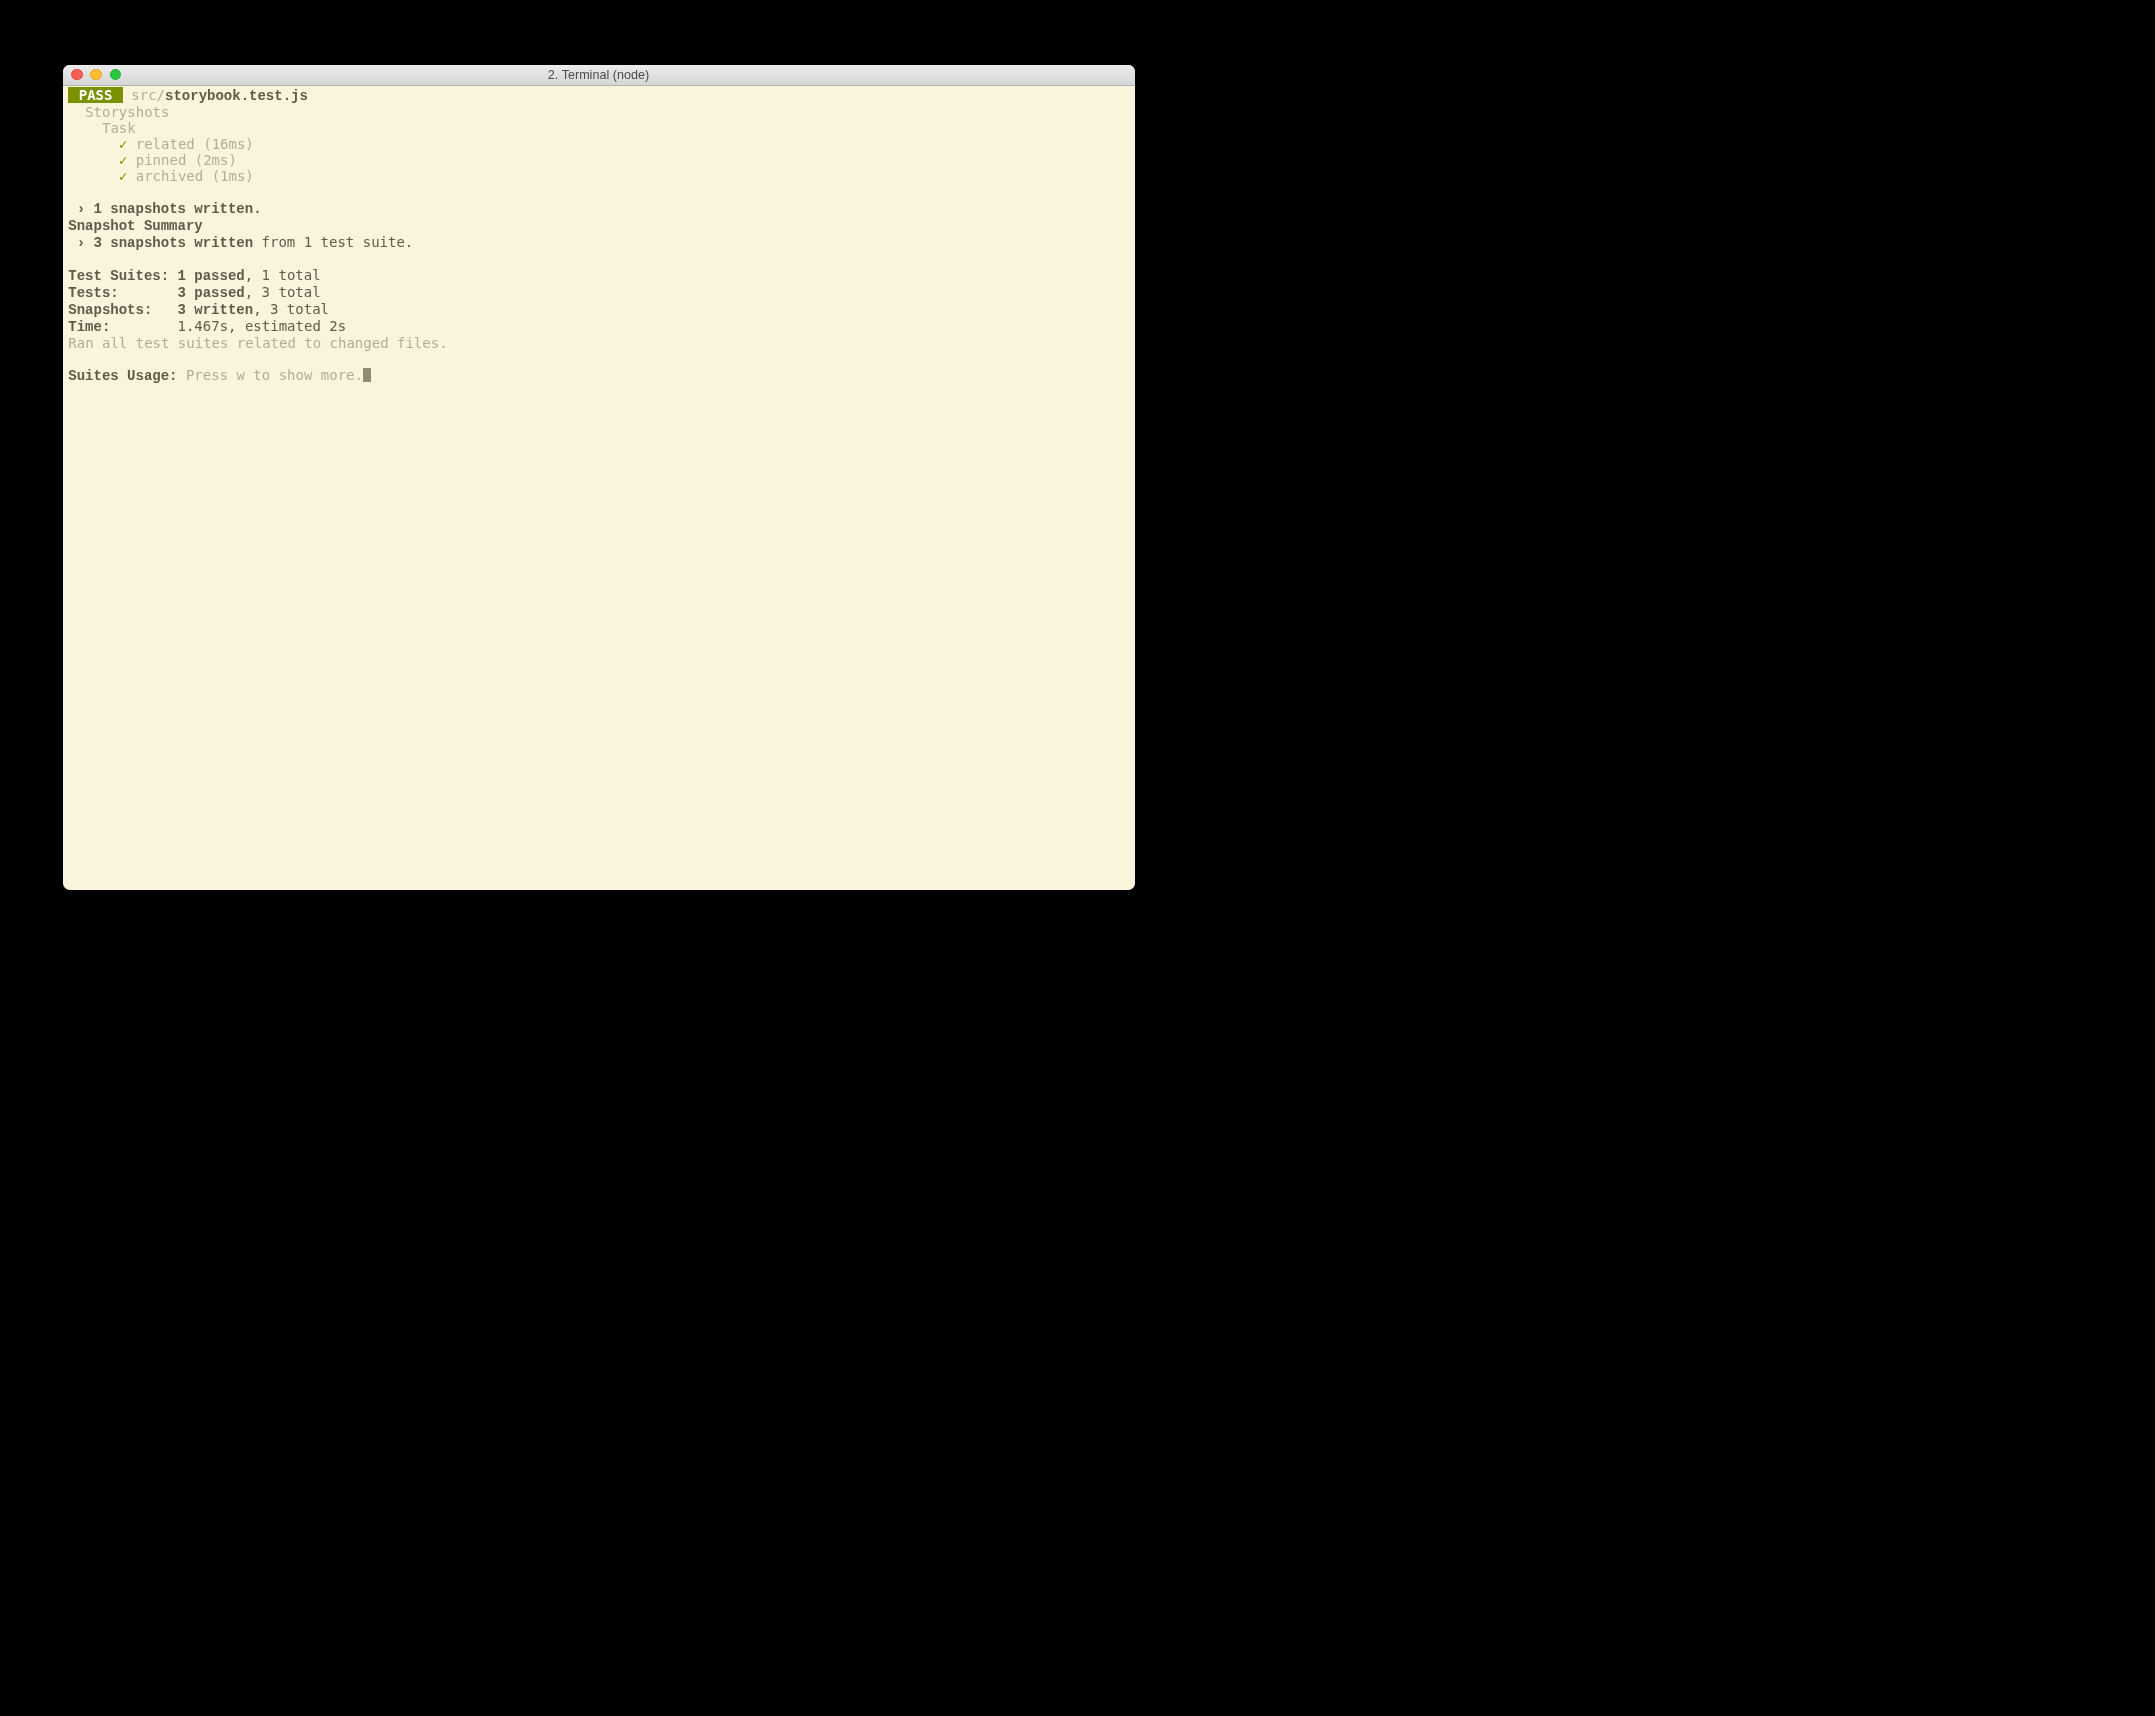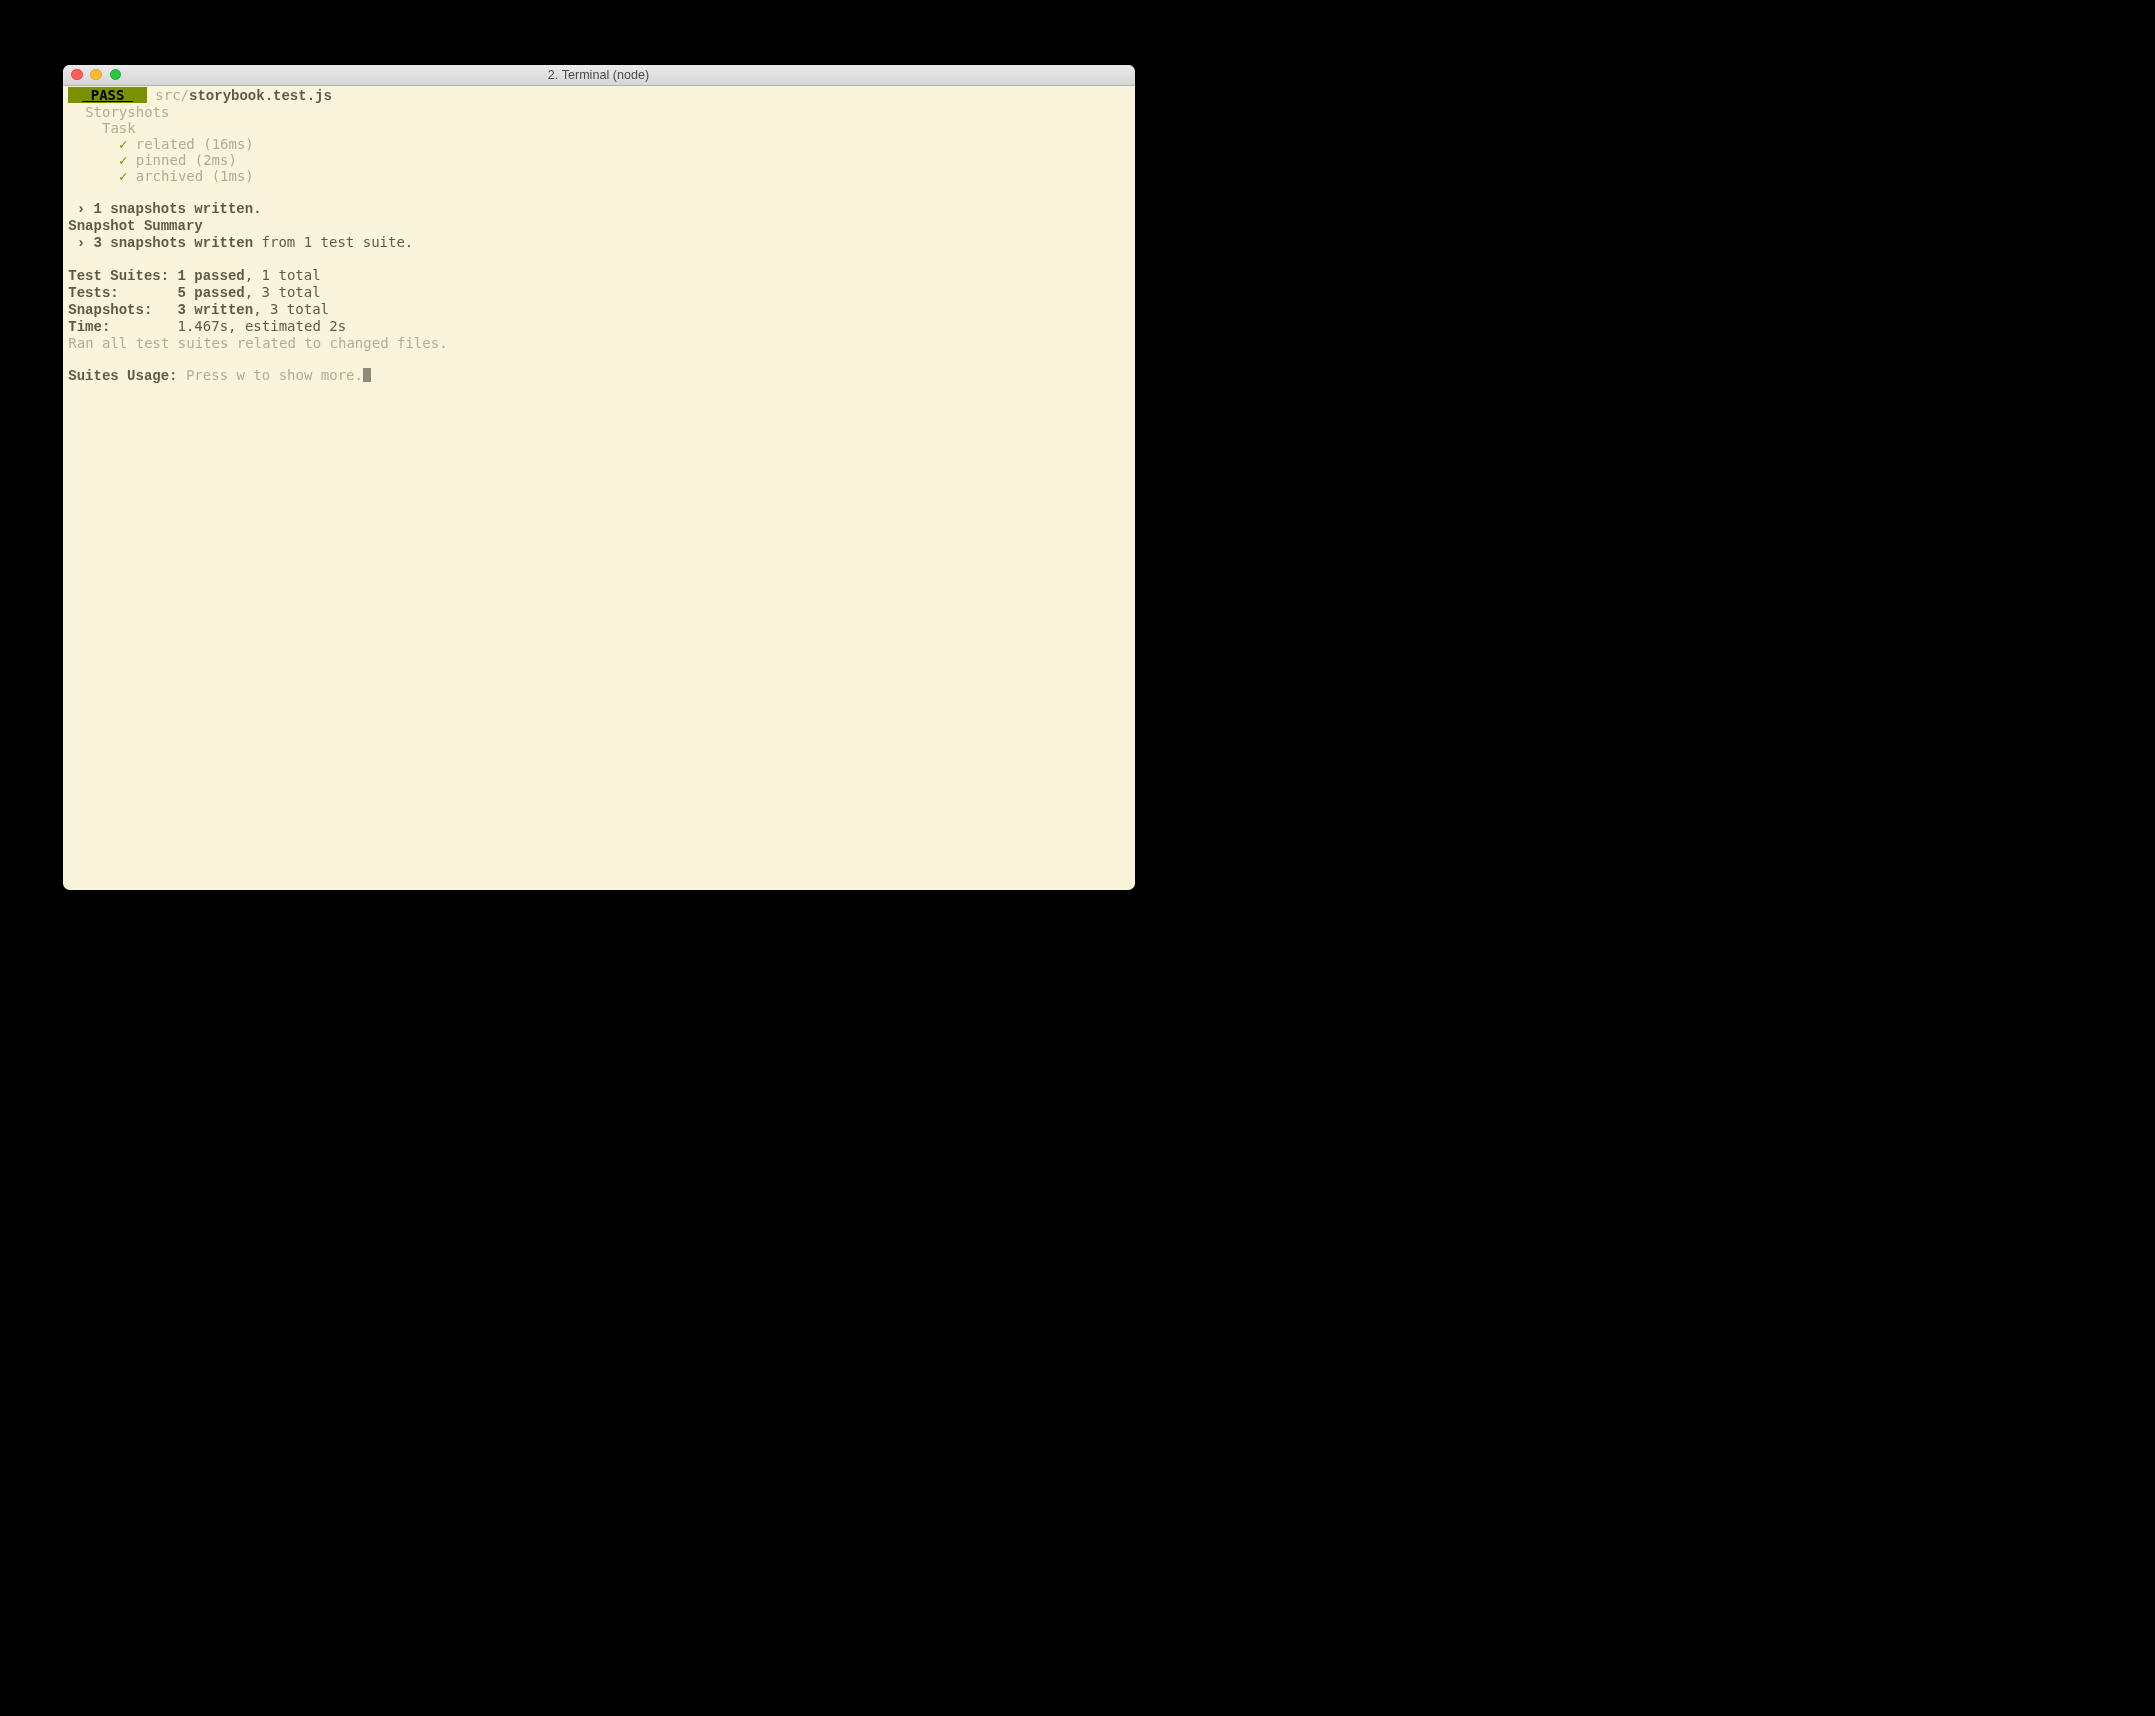--- a/index.html
+++ b/index.html
@@ -57,24 +57,23 @@
     flex: 1;
     padding: 1.9px 5.8px;
     font-size: 14px;
     line-height: 16px;
     white-space: pre;
     color: #5f5b4a;
     overflow: hidden;
   }
   .pass-badge {
     background: #7a9100;
-    color: #000000;
+    color: #ffffff;
     font-weight: bold;
-    padding: 0 14px;
-    text-decoration: underline;
+    padding: 0 2px;
   }
   .dim { color: #b3ad95; }
   .bold { font-weight: bold; font-family: Liberation Mono, monospace; }
   .check { color: #7a9100; }
   .cursor {
     display: inline-block;
     width: 7.7px;
     height: 14.5px;
     background: #8f8a75;
     vertical-align: text-bottom;
@@ -99,20 +98,20 @@
     <span class="dim">Task</span>
       <span class="check">✓</span> <span class="dim">related</span> <span class="dim">(16ms)</span>
       <span class="check">✓</span> <span class="dim">pinned</span> <span class="dim">(2ms)</span>
       <span class="check">✓</span> <span class="dim">archived</span> <span class="dim">(1ms)</span>
 
 <span class="bold"> › </span><span class="bold">1 snapshots written.</span>
 <span class="bold">Snapshot Summary</span>
 <span class="bold"> › </span><span class="bold">3 snapshots written</span><span> from 1 test suite.</span>
 
 <span class="bold">Test Suites: </span><span class="bold">1 passed</span><span>, 1 total</span>
-<span class="bold">Tests:       </span><span class="bold">5 passed</span><span>, 3 total</span>
+<span class="bold">Tests:       </span><span class="bold">3 passed</span><span>, 3 total</span>
 <span class="bold">Snapshots:   </span><span class="bold">3 written</span><span>, 3 total</span>
 <span class="bold">Time:        </span><span>1.467s, estimated 2s</span>
 <span class="dim">Ran all test suites related to changed files.</span>
 
 <span class="bold">Suites Usage: </span><span class="dim">Press w to show more.</span><span class="cursor"></span></div>
 </div>
 
 
 </body></html>

